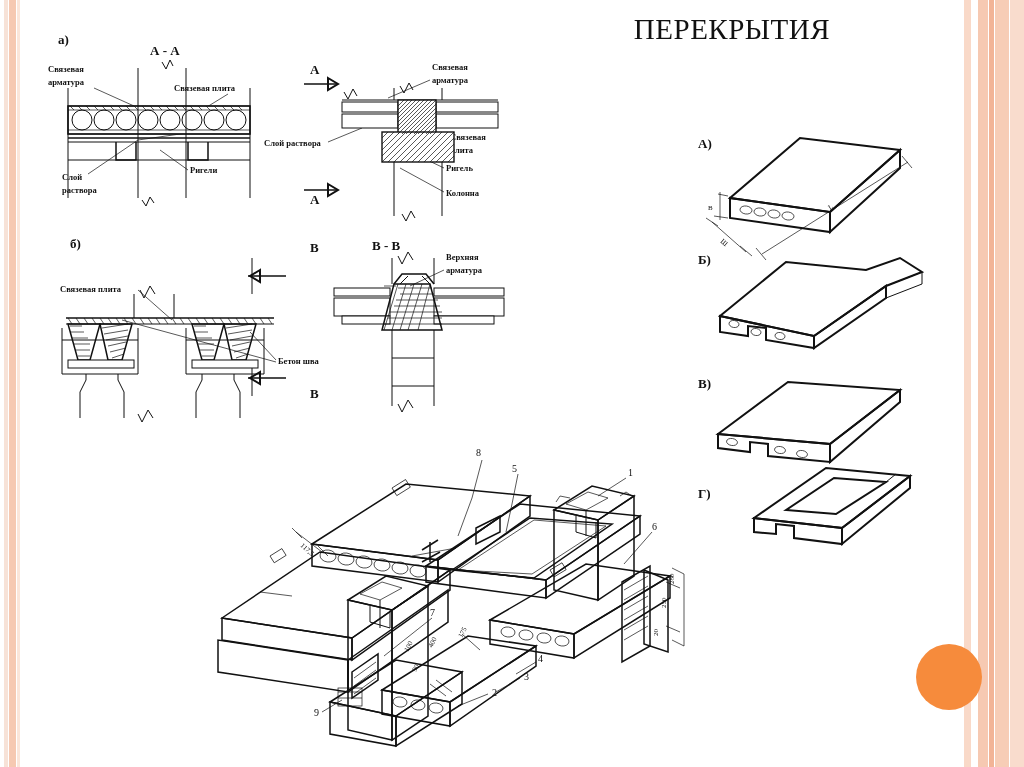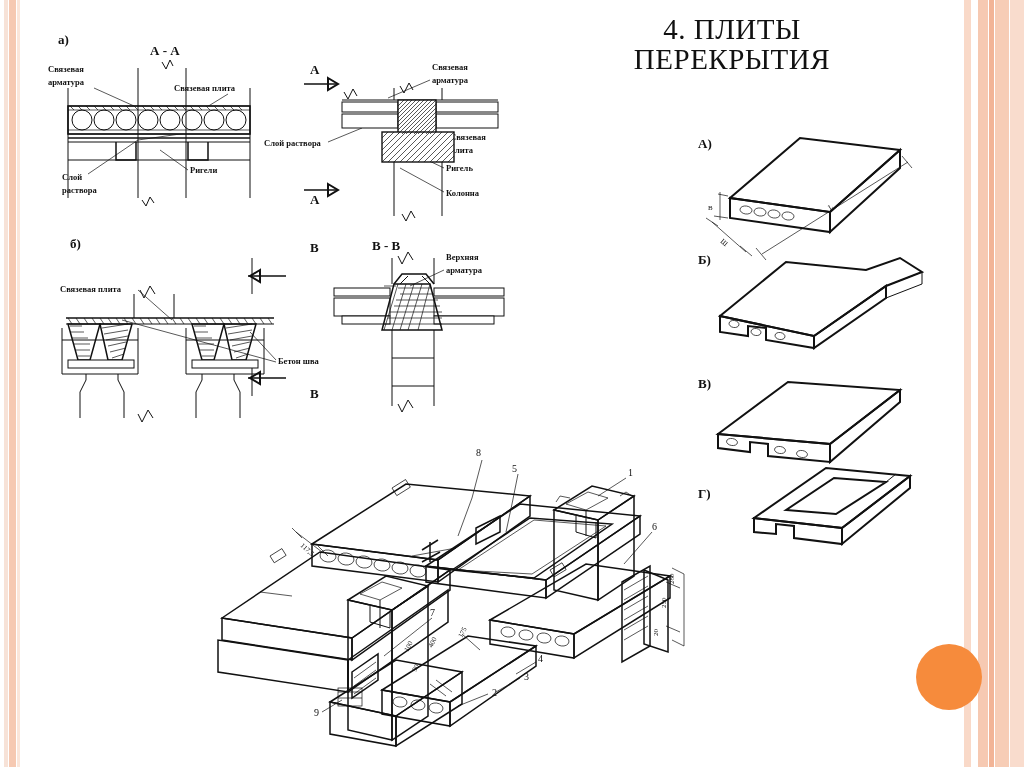--- a/index.html
+++ b/index.html
@@ -49,21 +49,20 @@
 
   <div class="stripe edge-right">
     <div class="s1" style="left:2px;width:7px;background:#f9d9c8;"></div>
     <div class="s1" style="left:16px;width:10px;background:#f6c9b2;"></div>
     <div class="s1" style="left:27px;width:5px;background:#f2b496;"></div>
     <div class="s1" style="left:33px;width:14px;background:#f7cdb6;"></div>
     <div class="s1" style="left:48px;width:14px;background:#f9dccd;"></div>
   </div>
 
   <div class="title">
-    <div class="l1">4. ПЛИТЫ</div>
     <div class="l2">ПЕРЕКРЫТИЯ</div>
   </div>
 
   <div class="cad" style="left:42px;top:28px;">
     <svg width="520" height="200" viewBox="0 0 520 200">
       <text class="itemletter" x="16" y="16">а)</text>
 
       <text class="secmark" x="108" y="27">А - А</text>
       <path class="ln ln1" d="M120 34 l4 7 l4 -9 l3 6"></path>
 

